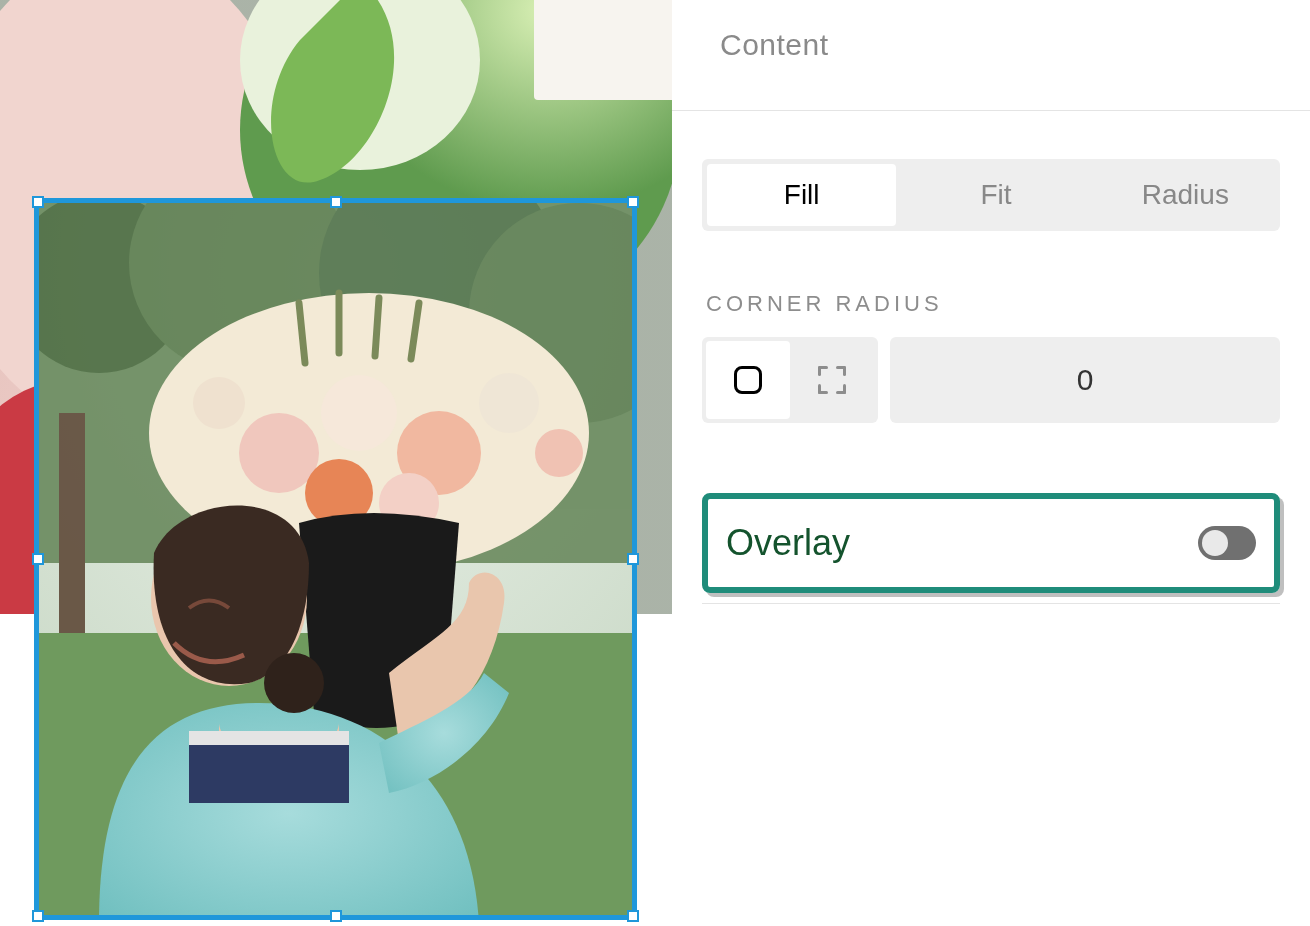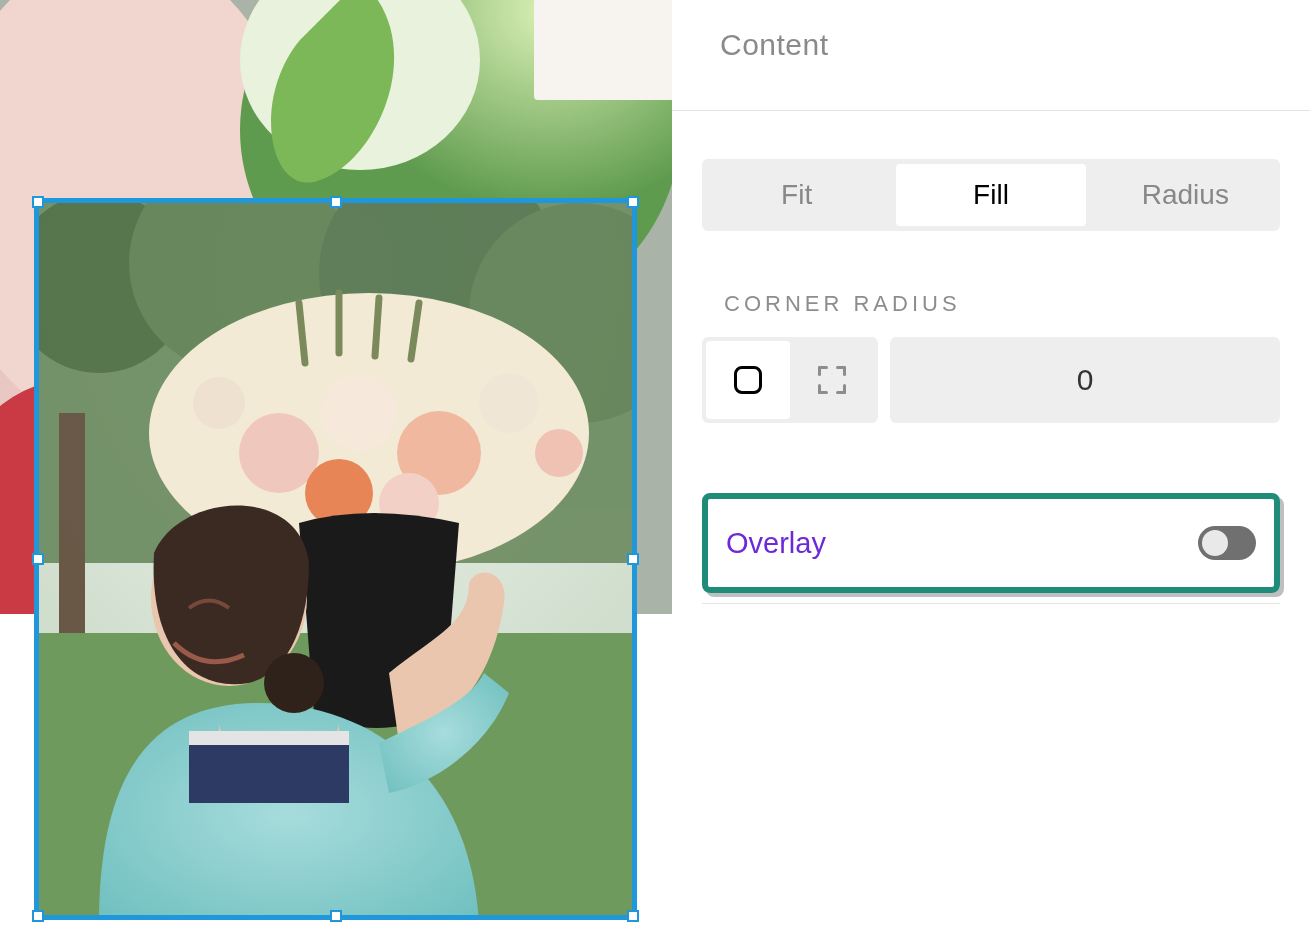--- a/index.html
+++ b/index.html
@@ -20,29 +20,29 @@
   .tabs{display:flex;gap:40px;padding:28px 48px 0 48px;border-bottom:1px solid #e4e4e4;height:82px;box-sizing:content-box;align-items:flex-start;}
   .tab{font-size:30px;letter-spacing:.5px;color:#8a8a8a;cursor:pointer;padding-bottom:48px;position:relative;}
   .tab.active{color:#000;font-weight:500;}
   .tab.active:after{content:"";position:absolute;left:0;right:0;bottom:-1px;height:4px;background:#000;}
 
   .panel-body{padding:48px 30px 0 30px;}
   .seg{display:flex;background:#eeeeee;border-radius:6px;height:72px;overflow:hidden;}
   .seg .seg-btn{flex:1;display:flex;align-items:center;justify-content:center;font-size:28px;color:#888;cursor:pointer;}
   .seg .seg-btn.active{background:#fff;color:#000;font-weight:500;margin:5px;border-radius:4px;}
 
-  .section-label{font-size:22px;letter-spacing:4px;color:#8d8d8d;margin:60px 0 20px 22px;font-weight:500;text-transform:uppercase;}
+  .section-label{font-size:22px;letter-spacing:4px;color:#8d8d8d;margin:60px 0 20px 4px;font-weight:500;text-transform:uppercase;}
   .corner-row{display:flex;gap:12px;}
   .corner-toggle{display:flex;background:#eeeeee;border-radius:6px;height:86px;width:176px;align-items:center;box-sizing:border-box;padding:4px;}
   .corner-toggle .ct-btn{flex:1;height:100%;display:flex;align-items:center;justify-content:center;border-radius:4px;cursor:pointer;}
   .corner-toggle .ct-btn.active{background:#fff;}
   .corner-value{flex:1;background:#eeeeee;border-radius:6px;height:86px;display:flex;align-items:center;justify-content:center;font-size:30px;color:#333;cursor:text;}
 
   .toggle-row{display:flex;align-items:center;justify-content:space-between;height:88px;padding:0 8px;}
-  .toggle-row .label{font-size:29px;color:#6d28d9;}
+  .toggle-row .label{font-size:36px;color:#14532d;}
   .switch{width:58px;height:34px;border-radius:17px;background:#707070;position:relative;cursor:pointer;}
   .switch .knob{position:absolute;width:26px;height:26px;border-radius:50%;background:#e9e9e9;top:4px;left:4px;transition:left .15s;}
 
   .highlight-box{border:6px solid #1f8c7a;border-radius:8px;box-shadow:4px 4px 0 rgba(0,0,0,.25);padding:0 10px;margin-top:70px;}
   .divider{height:1px;background:#e4e4e4;margin-top:10px;}
 
   .rounded-sq-icon{width:28px;height:28px;border:3px solid #000;border-radius:8px;box-sizing:border-box;}
   .dashes-icon{width:28px;height:28px;position:relative;}
   .dashes-icon span{position:absolute;width:10px;height:3px;background:#8d8d8d;border-radius:2px;}
   .dashes-icon span:nth-child(1){left:0;top:0;width:3px;height:10px;}
@@ -149,22 +149,22 @@
     </div>
   </div>
 
   <div class="panel">
     <div class="tabs">
       <div class="tab">Content</div>
     </div>
 
     <div class="panel-body">
       <div class="seg">
+        <div class="seg-btn active">Fill</div>
         <div class="seg-btn">Fit</div>
-        <div class="seg-btn active">Fill</div>
         <div class="seg-btn">Radius</div>
       </div>
 
       <div class="section-label">Corner Radius</div>
       <div class="corner-row">
         <div class="corner-toggle">
           <div class="ct-btn active">
             <span class="rounded-sq-icon"></span>
           </div>
           <div class="ct-btn">

